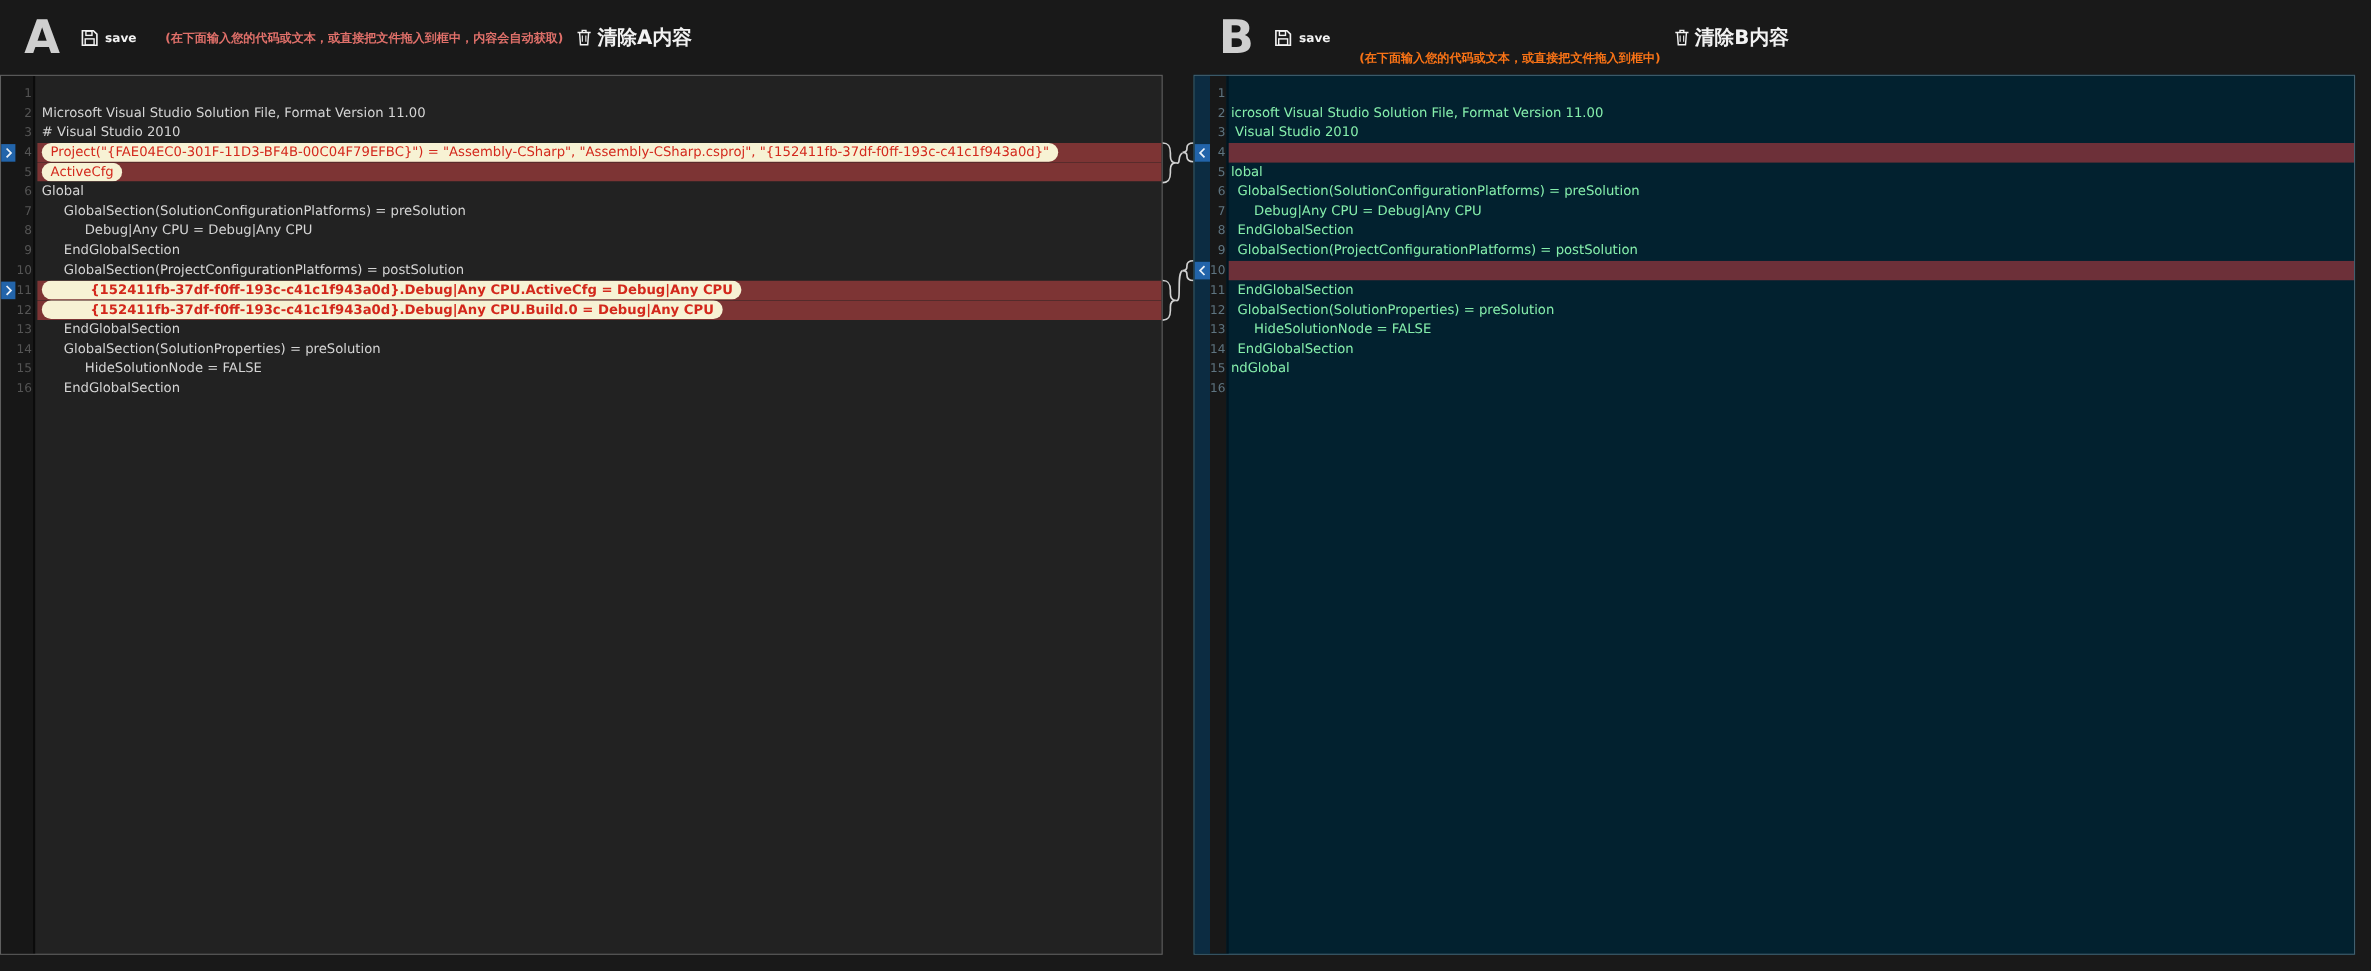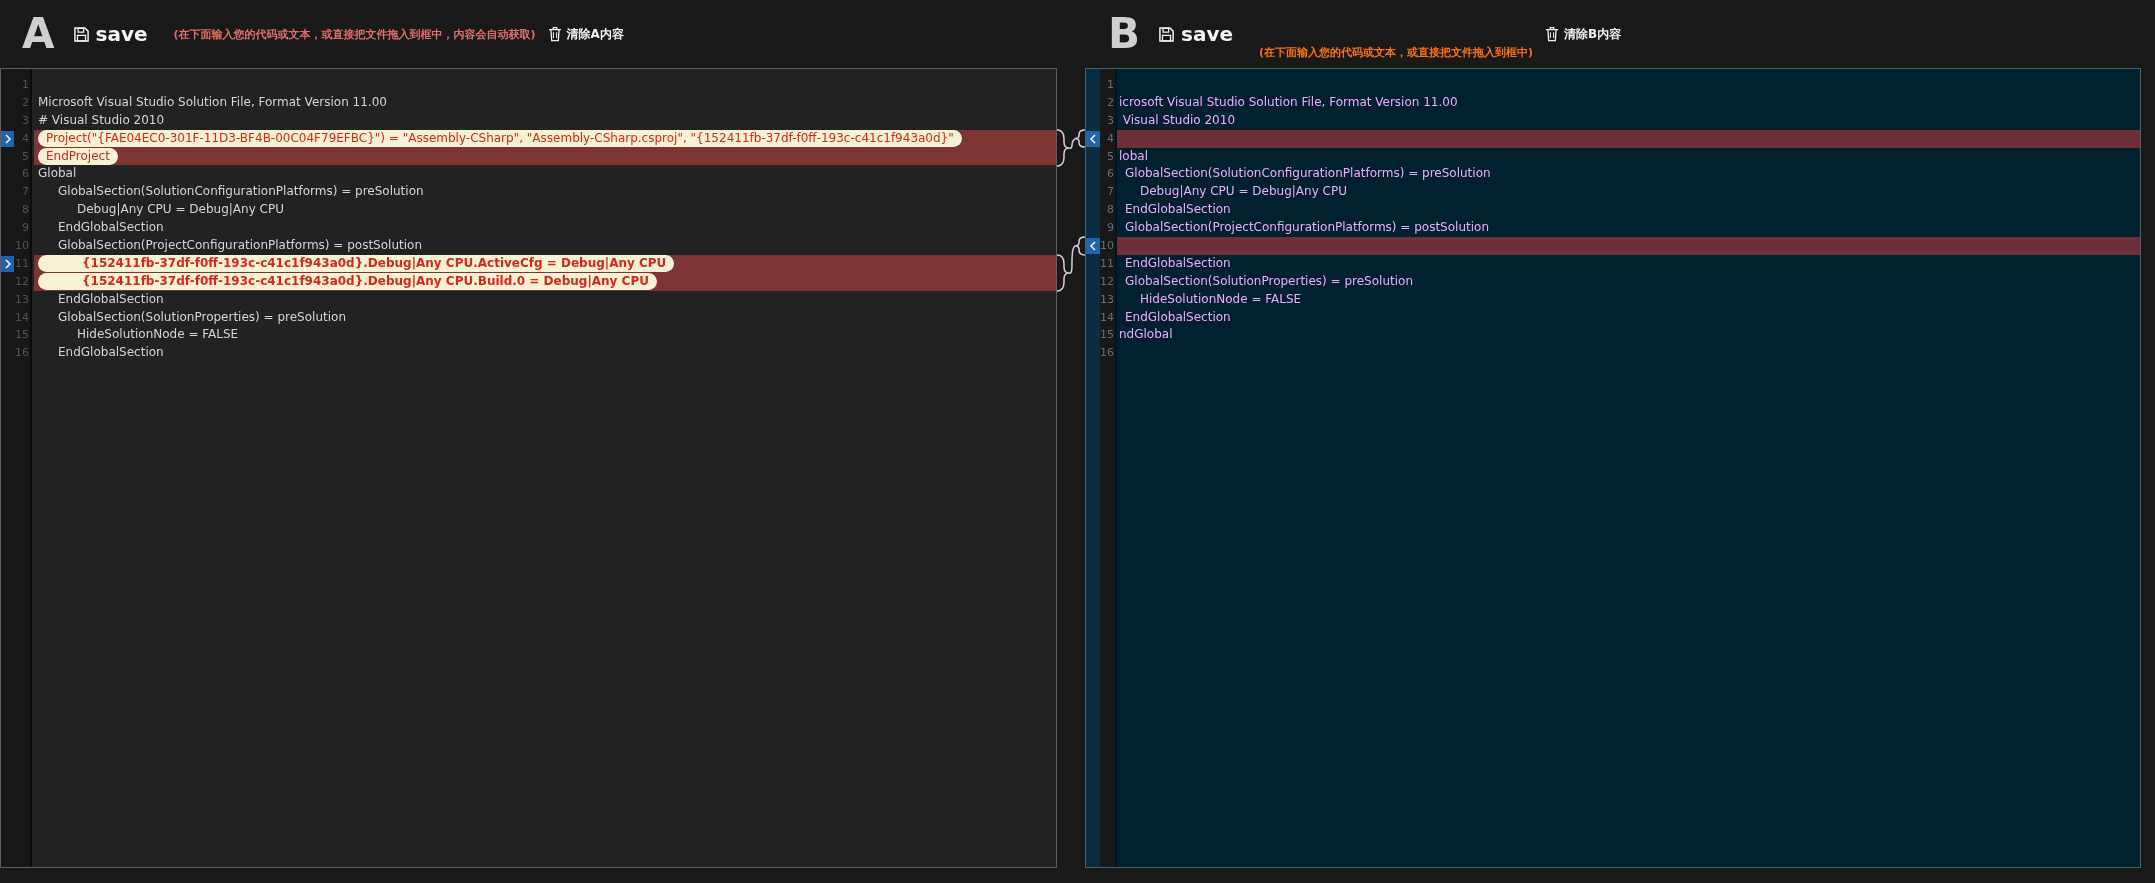--- a/index.html
+++ b/index.html
@@ -6,26 +6,26 @@
   html,body { width:2155px; height:883px; background:#191919; overflow:hidden;
               font-family:"DejaVu Sans", sans-serif; }
   .stage { position:relative; width:2155px; height:883px; }
 
   
   .hdr { position:absolute; top:0; height:68px; display:flex; align-items:center; }
   .hdr-a { left:22px; }
   .hdr-b { left:1108px; }
   .big { font-size:42px; font-weight:bold; color:#cfcfcf; line-height:60px; margin-right:18px; }
   .savebtn { display:inline-flex; align-items:center; gap:6px; color:#f2f2f2;
-             font-size:20px; font-weight:bold; cursor:pointer; margin-right:26px; }
+             font-size:11px; font-weight:bold; cursor:pointer; margin-right:26px; }
   .hint { font-size:11px; font-weight:bold; margin-right:12px; white-space:nowrap; }
   .hint-a { color:#e0706a; }
   .hint-b { color:#f97316;margin-top:37px; }
   .clearbtn { display:inline-flex; align-items:center; gap:5px; color:#f2f2f2;
-              font-size:12px; font-weight:bold; cursor:pointer; }
+              font-size:18px; font-weight:bold; cursor:pointer; }
   .icon svg { display:block; }
 
   
   .editor { position:absolute; top:68px; height:800px; overflow:hidden; }
   .editor-a { left:0; width:1057px; background:#222222; border:1px solid #5f5f5f; }
   .editor-b { left:1085px; width:1056px; background:#02212f; border:1px solid #42606f; }
   .gbg { position:absolute; top:0; bottom:0; }
   .editor-a .gutterbg { left:0; width:29px; background:#171717; }
   .editor-a .sepline  { left:29px; width:2px; background:#0b0b0b; }
   .editor-b .stripbg  { left:0; width:14px; background:#0c2c42; }
@@ -36,21 +36,21 @@
   .row { display:flex; height:17.9px; line-height:17.9px; font-size:12px; overflow:hidden; }
   .mk { flex:0 0 13px; }
   .editor-b .mk { flex:0 0 14px; }
   .mkbox { display:flex; align-items:center; justify-content:center;
            width:100%; height:16px; margin-top:1px; background:#2264aa; cursor:pointer; }
   .ln { flex:0 0 16px; text-align:right; font-size:11px; padding-right:1px; }
   .editor-a .ln { color:#545454; }
   .editor-b .ln { flex:0 0 15px; color:#5e7480; }
   .code { flex:1; white-space:pre; overflow:hidden; }
   .editor-a .code { margin-left:4px; padding-left:4px; color:#d5d5d5; }
-  .editor-b .code { margin-left:2px; padding-left:2px; color:#f0abfc; }
+  .editor-b .code { margin-left:2px; padding-left:2px; color:#86efac; }
   .editor-a .row.changed .code { background:#7d3434; }
   .editor-b .row.changed .code { background:#6d3039; }
   .editor-a .code.ind1 { padding-left:24px; }
   .editor-a .code.ind2 { padding-left:43px; }
   .editor-b .code.ind1 { padding-left:8px; }
   .editor-b .code.ind2 { padding-left:23px; }
 
   .pill { display:inline-block; background:#f7f2d4; color:#d3281c;
           line-height:15px; padding:1px 8px; border-radius:9px; margin-top:0.5px;
           max-width:1010px; overflow:hidden; }
@@ -140,21 +140,21 @@
                 <path d="M2 1 L6 5 L2 9" fill="none" stroke="#eaf2fa" stroke-width="1.6"></path>
               </svg>
             </span>
           </span>
           <span class="ln">4</span>
           <span class="code"><span class="pill">Project("{FAE04EC0-301F-11D3-BF4B-00C04F79EFBC}") = "Assembly-CSharp", "Assembly-CSharp.csproj", "{152411fb-37df-f0ff-193c-c41c1f943a0d}"</span></span>
         </div>
         <div class="row changed">
           <span class="mk"></span>
           <span class="ln">5</span>
-          <span class="code"><span class="pill">EndProject</span></span>
+          <span class="code"><span class="pill">ActiveCfg</span></span>
         </div>
         <div class="row">
           <span class="mk"></span>
           <span class="ln">6</span>
           <span class="code">Global</span>
         </div>
         <div class="row">
           <span class="mk"></span>
           <span class="ln">7</span>
           <span class="code ind1">GlobalSection(SolutionConfigurationPlatforms) = preSolution</span>

